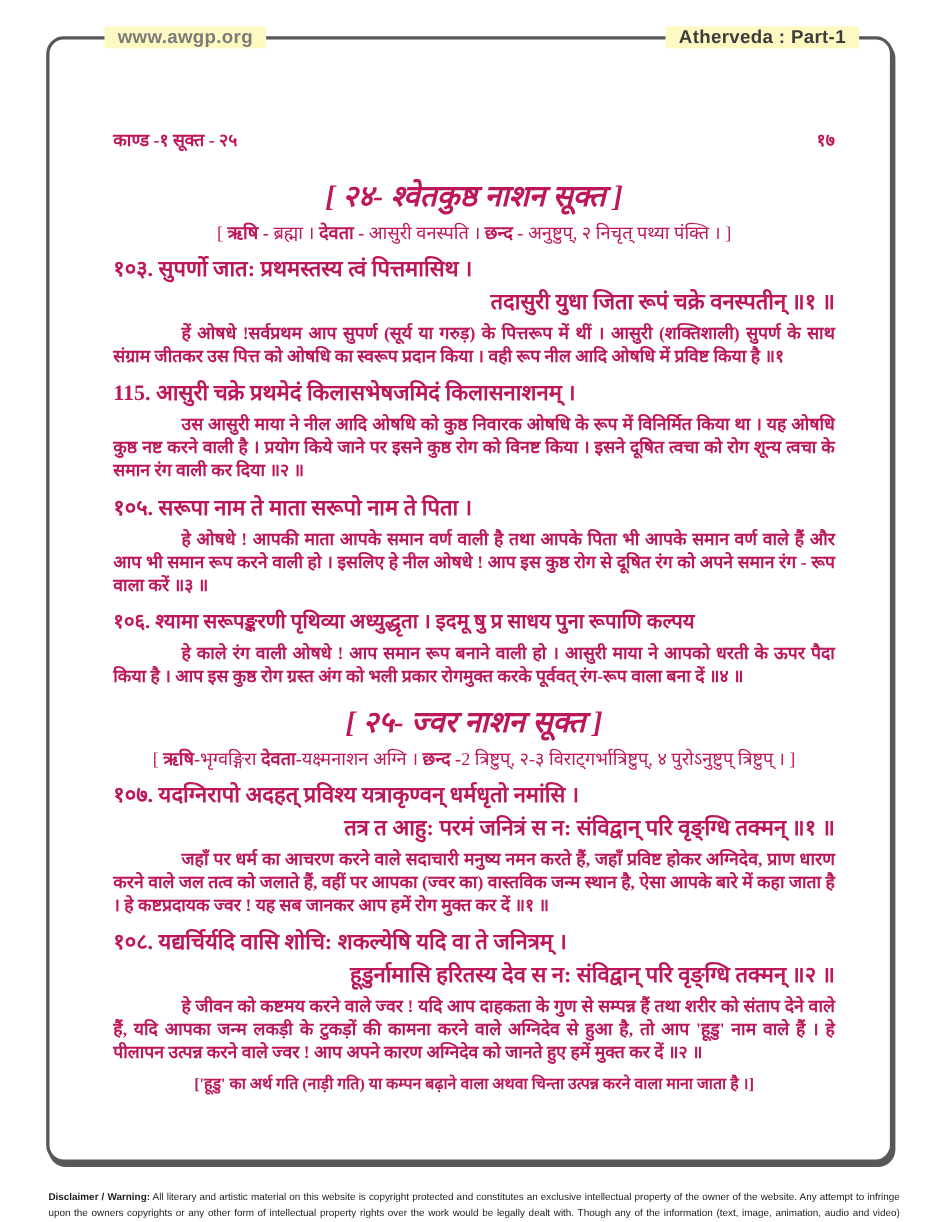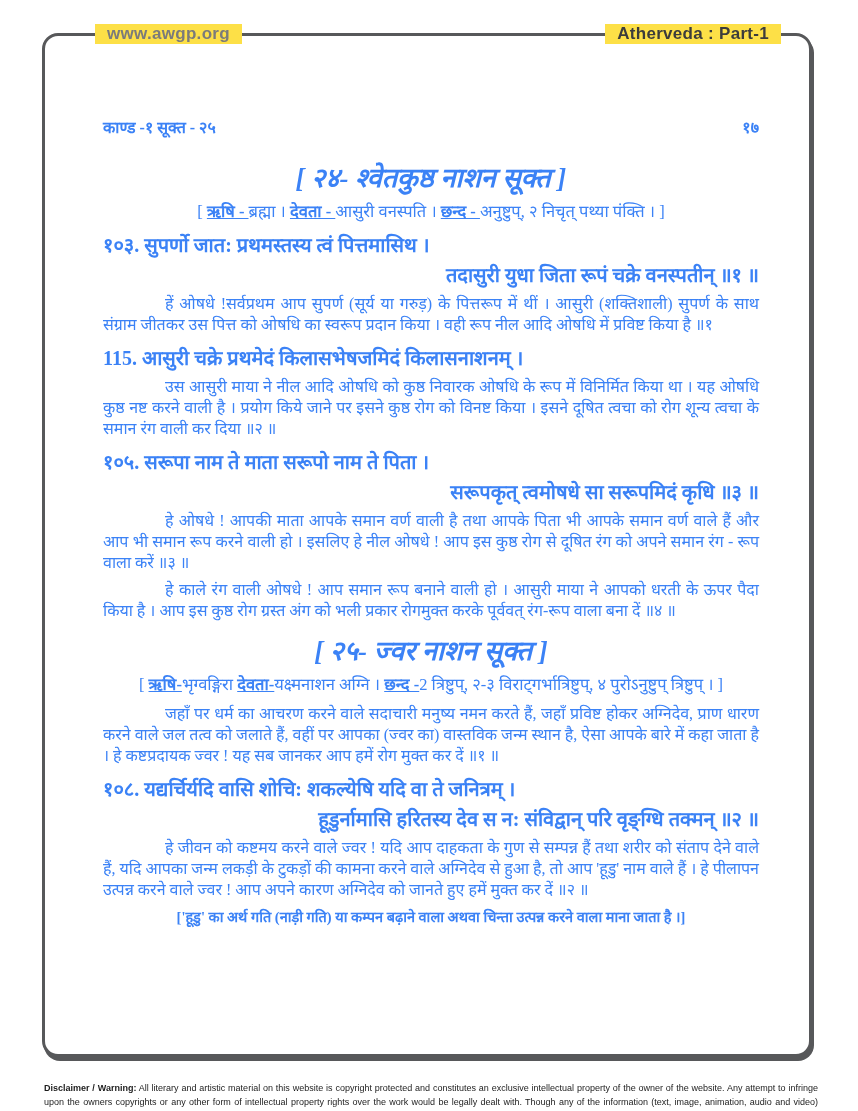--- a/index.html
+++ b/index.html
@@ -5,45 +5,45 @@
   html,body{margin:0;padding:0;background:#ffffff;}
   body{width:858px;height:1111px;position:relative;font-family:"Liberation Sans",sans-serif;}
 
   .sheet{
     position:absolute;left:42px;top:33px;width:770px;height:1024px;
     box-sizing:border-box;background:#fff;
     border:3px solid #57585a;border-radius:16px;
     box-shadow:2px 4px 0 #57585a;
   }
   .frame-label{
-    position:absolute;top:-12px;background:#fde047;padding:0 12px;
+    position:absolute;top:-12px;background:#fef9c3;padding:0 12px;
     font-size:17px;font-weight:bold;letter-spacing:.3px;white-space:nowrap;
   }
   .frame-label-left{left:50px;color:#7b7b7b;}
   .frame-label-right{right:28px;color:#3c3c3c;}
 
   .content{
     position:absolute;left:58px;right:50px;top:80px;
-    font-family:"Liberation Serif",serif;color:#3b82f6;
+    font-family:"Liberation Serif",serif;color:#be185d;
   }
   .page-head{display:flex;justify-content:space-between;font-weight:bold;font-size:16px;}
 
   .sec-title{text-align:center;font-size:27px;font-weight:bold;margin:20px 0 2px 0;white-space:nowrap;font-style:italic;}
   .sec-title.second{margin:10px 0 0 0;}
   .meta{text-align:center;font-size:16.5px;margin:4px 0 8px 0;white-space:nowrap;}
-  .meta .mb{font-weight:bold;text-decoration:underline;}
+  .meta .mb{font-weight:bold;}
 
   .verse{font-weight:bold;font-size:20px;line-height:30px;margin:8px 0 0 0;}
   .vl{margin:0;white-space:nowrap;}
   .vl.l2{padding-left:100px;text-align:right;}
   .vl.long{font-size:18.5px;}
 
   .commentary{
     font-size:16px;line-height:21px;text-align:justify;
-    text-indent:62px;margin:3px 0 6px 0;
+    text-indent:62px;margin:3px 0 6px 0;font-weight:bold;
   }
 
   .footnote{font-weight:bold;font-size:14.5px;text-align:center;margin:5px 0 0 0;}
 
   .disclaimer{
     position:absolute;left:44px;right:40px;top:1072px;
     font-size:9px;line-height:14px;color:#1c1c1c;text-align:justify;
     font-family:"Liberation Sans",sans-serif;
   }
   .disclaimer .dl{font-weight:bold;}
@@ -71,29 +71,35 @@
     </div>
     <p class="commentary">हें ओषधे !सर्वप्रथम आप सुपर्ण (सूर्य या गरुड़) के पित्तरूप में थीं । आसुरी (शक्तिशाली) सुपर्ण के साथ संग्राम जीतकर उस पित्त को ओषधि का स्वरूप प्रदान किया । वही रूप नील आदि ओषधि में प्रविष्ट किया है ॥१</p>
 
     <div class="verse">
       <p class="vl">115. आसुरी चक्रे प्रथमेदं किलासभेषजमिदं किलासनाशनम् ।</p>
     </div>
     <p class="commentary">उस आसुरी माया ने नील आदि ओषधि को कुष्ठ निवारक ओषधि के रूप में विनिर्मित किया था । यह ओषधि कुष्ठ नष्ट करने वाली है । प्रयोग किये जाने पर इसने कुष्ठ रोग को विनष्ट किया । इसने दूषित त्वचा को रोग शून्य त्वचा के समान रंग वाली कर दिया ॥२ ॥</p>
 
     <div class="verse">
       <p class="vl">१०५. सरूपा नाम ते माता सरूपो नाम ते पिता ।</p>
-      <p class="vl l2">सरूपकृत् त्वमोषधे सा सरूपमिदं कृधि ॥३ ॥</p>
     </div>
     <p class="commentary">हे ओषधे ! आपकी माता आपके समान वर्ण वाली है तथा आपके पिता भी आपके समान वर्ण वाले हैं और आप भी समान रूप करने वाली हो । इसलिए हे नील ओषधे ! आप इस कुष्ठ रोग से दूषित रंग को अपने समान रंग - रूप वाला करें ॥३ ॥</p>
 
+    <div class="verse">
+      <p class="vl long">१०६. श्यामा सरूपङ्करणी पृथिव्या अध्युद्धृता । इदमू षु प्र साधय पुना रूपाणि कल्पय</p>
+    </div>
     <p class="commentary">हे काले रंग वाली ओषधे ! आप समान रूप बनाने वाली हो । आसुरी माया ने आपको धरती के ऊपर पैदा किया है । आप इस कुष्ठ रोग ग्रस्त अंग को भली प्रकार रोगमुक्त करके पूर्ववत् रंग-रूप वाला बना दें ॥४ ॥</p>
 
     <div class="sec-title second">[ २५-  ज्वर नाशन सूक्त ]</div>
     <div class="meta"><span>[ </span><span class="mb">ऋषि-</span><span>भृग्वङ्गिरा  </span><span class="mb">देवता-</span><span>यक्ष्मनाशन अग्नि  । </span><span class="mb">छन्द -</span><span>2 त्रिष्टुप्, २-३ विराट्गर्भात्रिष्टुप्, ४ पुरोऽनुष्टुप् त्रिष्टुप् । ]</span></div>
 
+    <div class="verse">
+      <p class="vl">१०७. यदग्निरापो अदहत् प्रविश्य यत्राकृण्वन् धर्मधृतो नमांसि ।</p>
+      <p class="vl l2">तत्र त आहु: परमं जनित्रं स न: संविद्वान् परि वृङ्ग्धि तक्मन् ॥१ ॥</p>
+    </div>
     <p class="commentary">जहाँ पर धर्म का आचरण करने वाले सदाचारी मनुष्य नमन करते हैं, जहाँ प्रविष्ट होकर अग्निदेव, प्राण धारण करने वाले जल तत्व को जलाते हैं, वहीं पर आपका (ज्वर का) वास्तविक जन्म स्थान है,  ऐसा  आपके बारे में कहा जाता है । हे कष्टप्रदायक ज्वर ! यह सब जानकर आप हमें रोग मुक्त कर दें ॥१ ॥</p>
 
     <div class="verse">
       <p class="vl">१०८. यद्यर्चिर्यदि वासि शोचि: शकल्येषि यदि वा ते जनित्रम् ।</p>
       <p class="vl l2">हूडुर्नामासि हरितस्य देव स न: संविद्वान् परि वृङ्ग्धि तक्मन् ॥२ ॥</p>
     </div>
     <p class="commentary">हे जीवन को कष्टमय करने वाले ज्वर ! यदि आप दाहकता के गुण से सम्पन्न हैं तथा शरीर को संताप देने वाले हैं, यदि आपका जन्म लकड़ी के टुकड़ों की कामना करने वाले अग्निदेव से हुआ है, तो आप 'हूडु' नाम वाले हैं । हे पीलापन उत्पन्न करने वाले ज्वर ! आप अपने कारण अग्निदेव को जानते हुए हमें मुक्त कर दें ॥२ ॥</p>
 
     <p class="footnote">['हूडु' का अर्थ गति (नाड़ी गति)  या कम्पन बढ़ाने वाला अथवा चिन्ता उत्पन्न करने वाला माना जाता है ।]</p>
 

